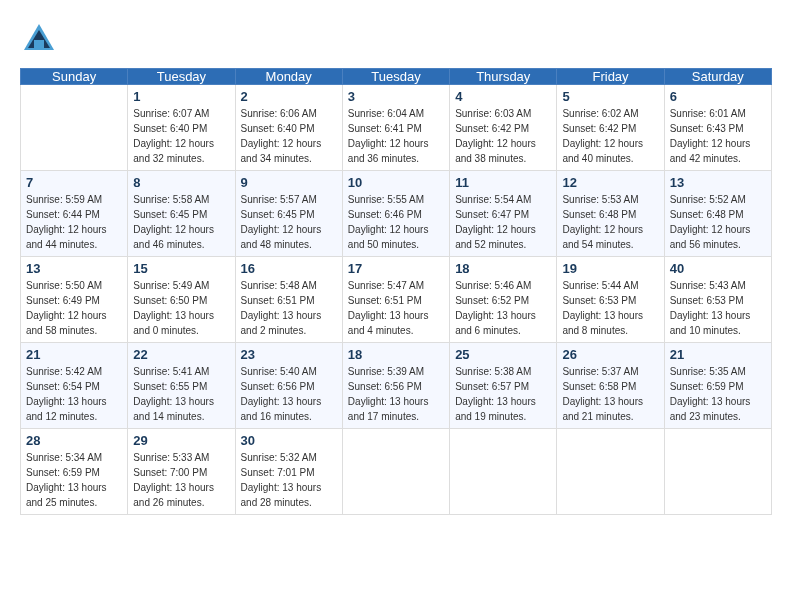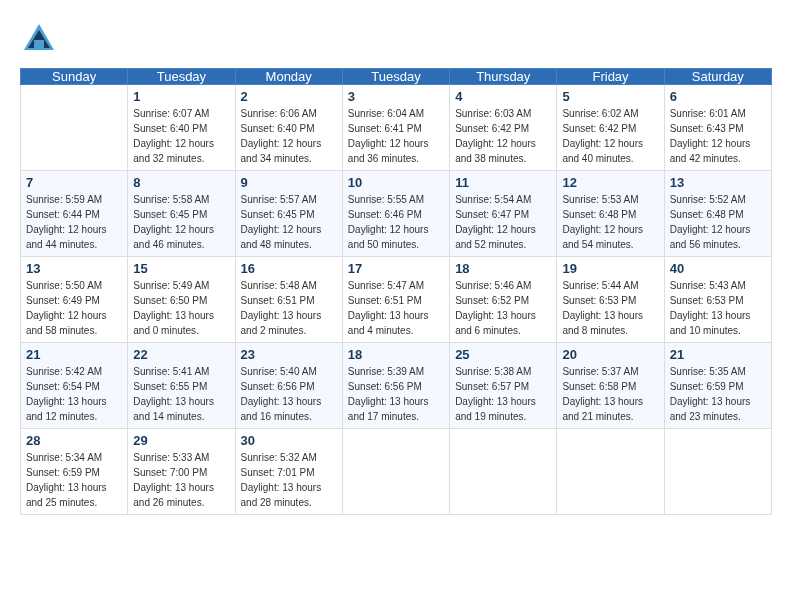--- a/index.html
+++ b/index.html
@@ -265,21 +265,21 @@
           Sunrise: 5:39 AM<br>Sunset: 6:56 PM<br>Daylight: 13 hours and 17 minutes.
         </div>
       </td>
         <td>
         <span class="day-num">25</span>
         <div class="day-info">
           Sunrise: 5:38 AM<br>Sunset: 6:57 PM<br>Daylight: 13 hours and 19 minutes.
         </div>
       </td>
         <td>
-        <span class="day-num">20</span>
+        <span class="day-num">26</span>
         <div class="day-info">
           Sunrise: 5:37 AM<br>Sunset: 6:58 PM<br>Daylight: 13 hours and 21 minutes.
         </div>
       </td>
         <td>
         <span class="day-num">21</span>
         <div class="day-info">
           Sunrise: 5:35 AM<br>Sunset: 6:59 PM<br>Daylight: 13 hours and 23 minutes.
         </div>
       </td>

